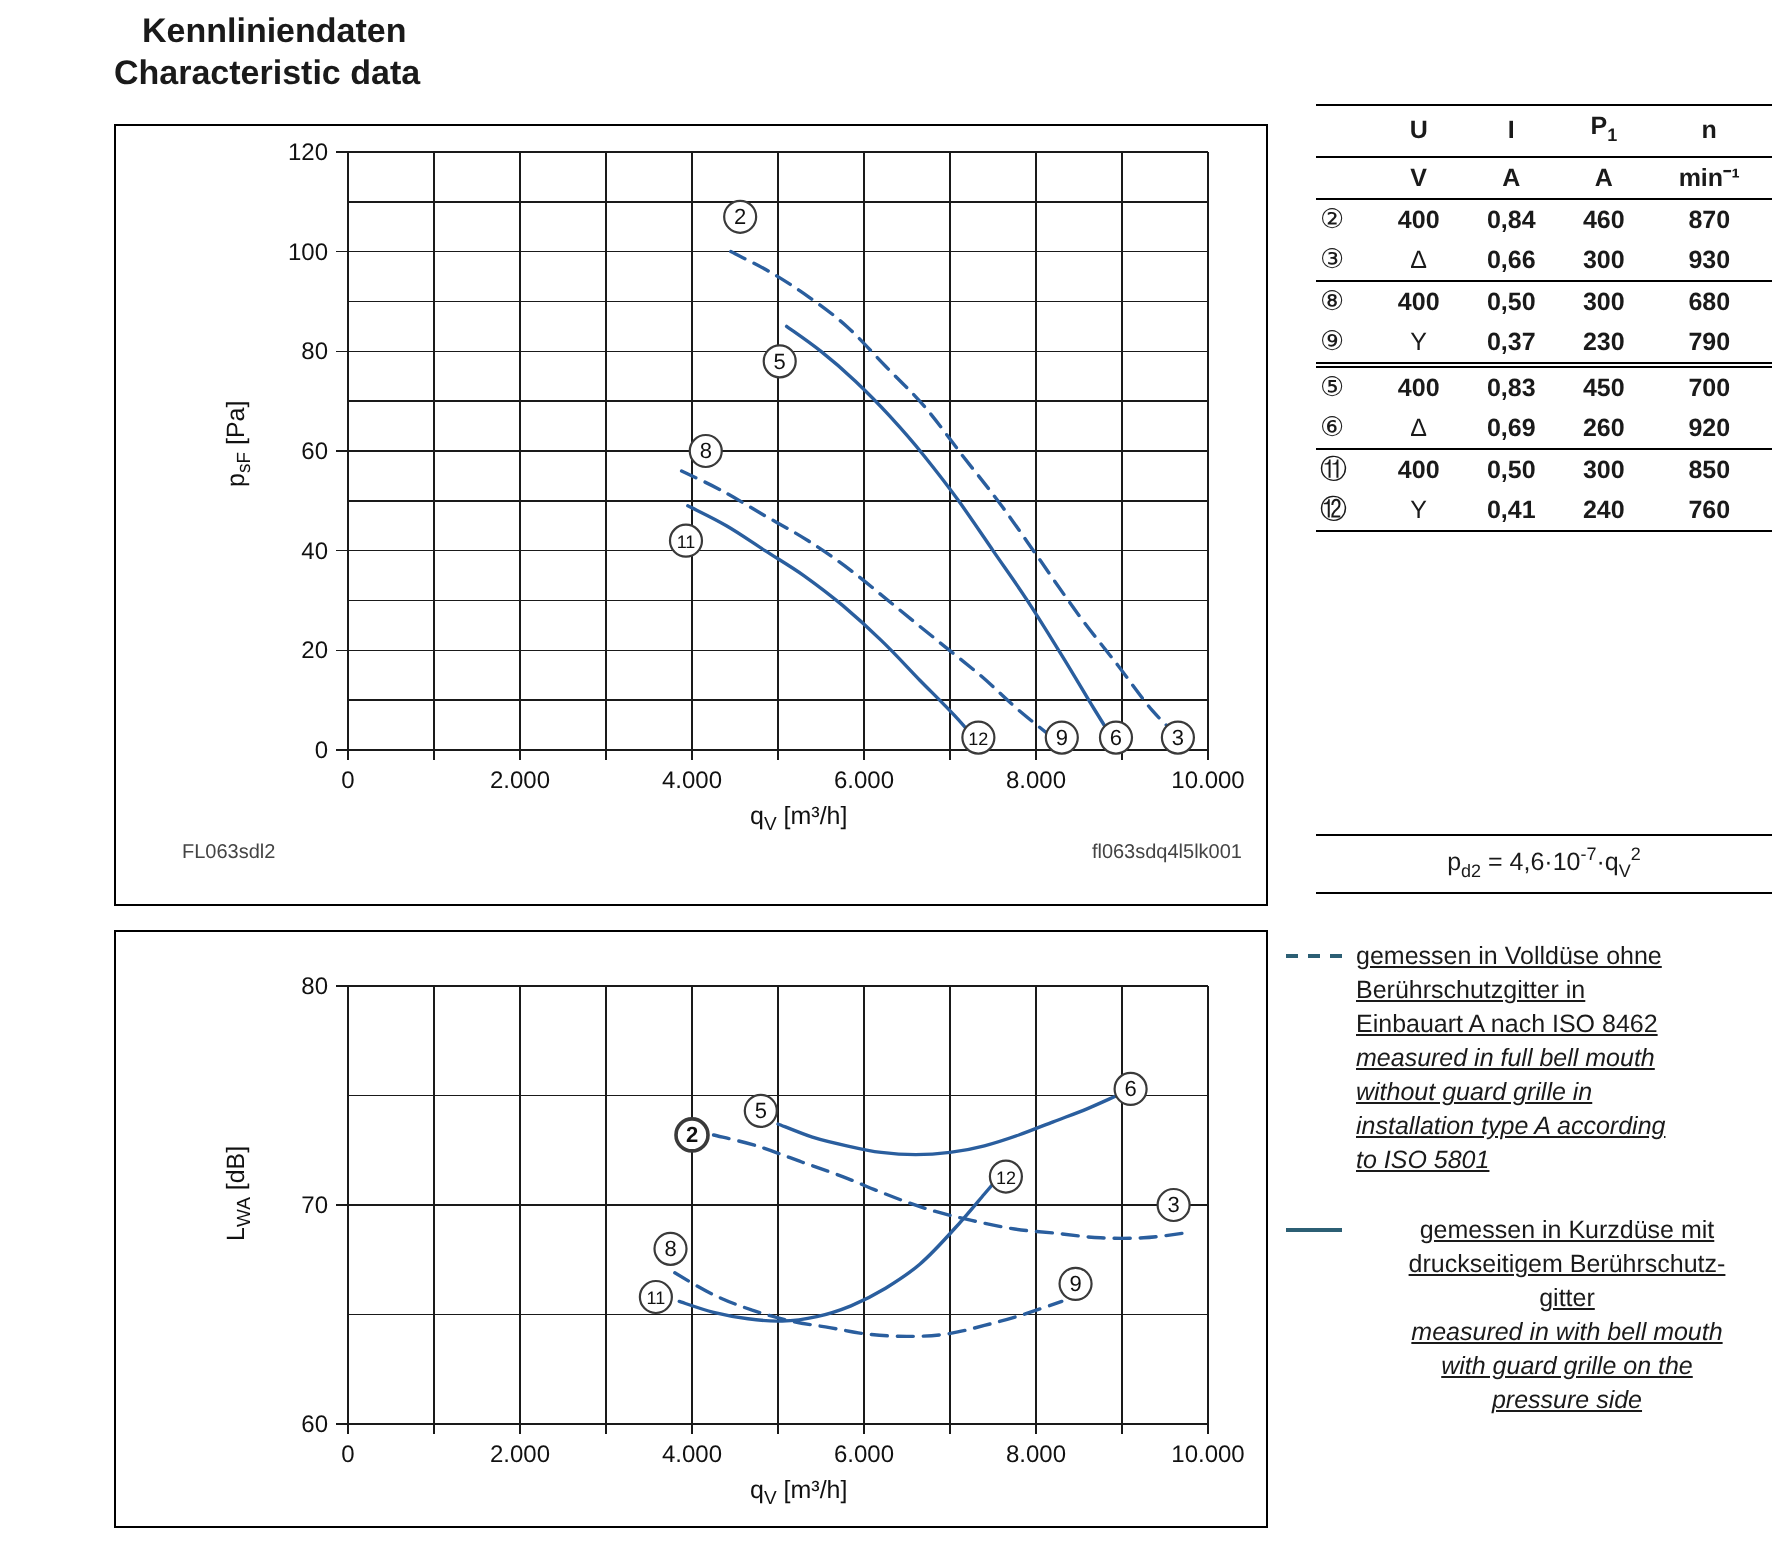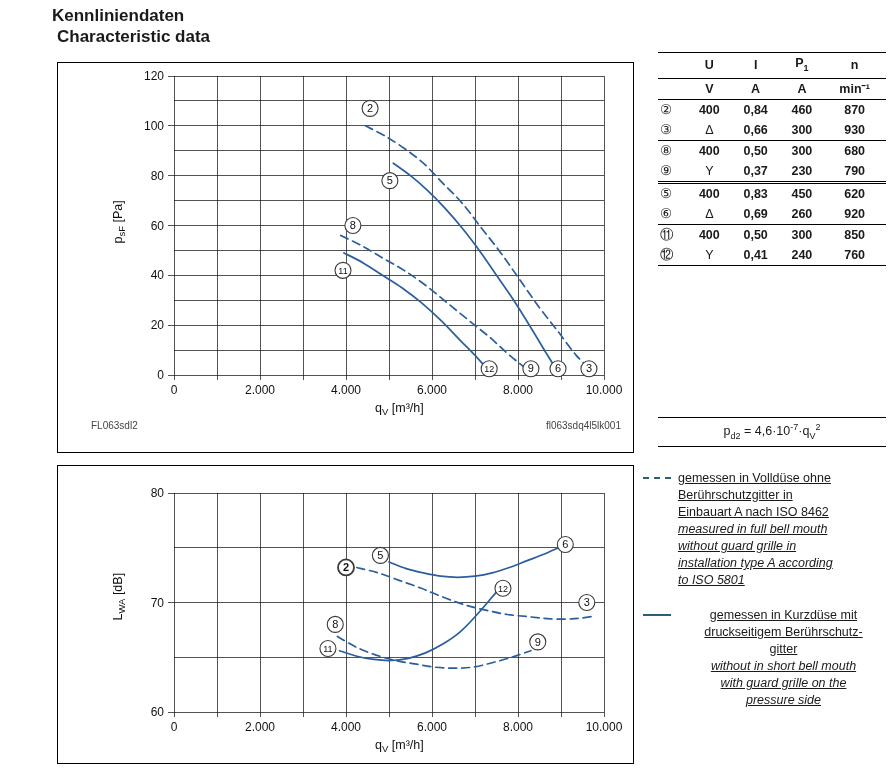--- a/index.html
+++ b/index.html
@@ -1,18 +1,18 @@
 <!DOCTYPE html>
 <html><head>
 <meta charset="utf-8">
 <style>
   html,body{margin:0;padding:0;background:#fff;}
   #page{position:relative;width:890px;height:772px;background:#fff;
         font-family:"Liberation Sans", sans-serif;color:#1a1a1a;overflow:hidden;}
-  .title-de{position:absolute;left:52px;top:6px;font-size:17px;font-weight:bold;}
+  .title-de{position:absolute;left:71px;top:6px;font-size:17px;font-weight:bold;}
   .title-en{position:absolute;left:57px;top:27px;font-size:17px;font-weight:bold;}
   .chart-box{position:absolute;border:1px solid #000;background:#fff;}
   #top-chart-box{left:57px;top:62px;width:575px;height:389px;}
   #bottom-chart-box{left:57px;top:465px;width:575px;height:297px;}
 
   
   #perf-table-wrap{position:absolute;left:658px;top:52px;width:228px;}
   table#perf-table{border-collapse:collapse;width:100%;font-size:12.5px;}
   #perf-table th,#perf-table td{padding:2px 0;text-align:center;font-weight:bold;line-height:16px;}
   #perf-table thead tr.sym-row th{border-top:1px solid #000;border-bottom:1px solid #000;}
@@ -259,21 +259,21 @@
             <td class="sym">Y</td>
             <td>0,37</td>
             <td>230</td>
             <td>790</td>
           </tr>
           <tr>
             <td class="c-id">⑤</td>
             <td>400</td>
             <td>0,83</td>
             <td>450</td>
-            <td>620</td>
+            <td>700</td>
           </tr>
           <tr class="rule-single">
             <td class="c-id">⑥</td>
             <td class="sym">Δ</td>
             <td>0,69</td>
             <td>260</td>
             <td>920</td>
           </tr>
           <tr>
             <td class="c-id">⑪</td>
@@ -304,18 +304,18 @@
         <div class="legend-line en">measured in full bell mouth</div>
         <div class="legend-line en">without guard grille in</div>
         <div class="legend-line en">installation type A according</div>
         <div class="legend-line en">to ISO 5801</div>
       </div>
       <div class="legend-item">
         <span class="legend-sample" style="border-top-color: rgb(44, 95, 116);"></span>
         <div class="legend-line de">gemessen in Kurzdüse mit</div>
         <div class="legend-line de">druckseitigem Berührschutz-</div>
         <div class="legend-line de">gitter</div>
-        <div class="legend-line en">without in short bell mouth</div>
+        <div class="legend-line en">measured in with bell mouth</div>
         <div class="legend-line en">with guard grille on the</div>
         <div class="legend-line en">pressure side</div>
       </div>
     </div>
 </div>
 
 </body></html>

